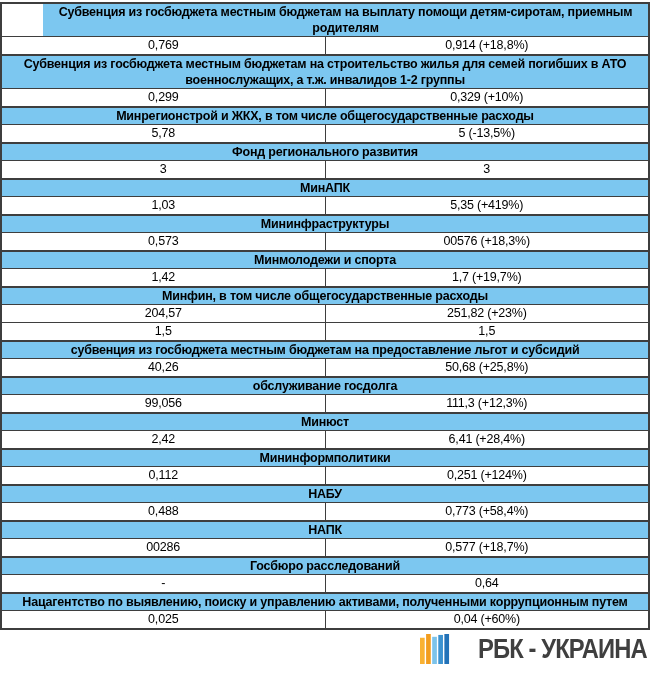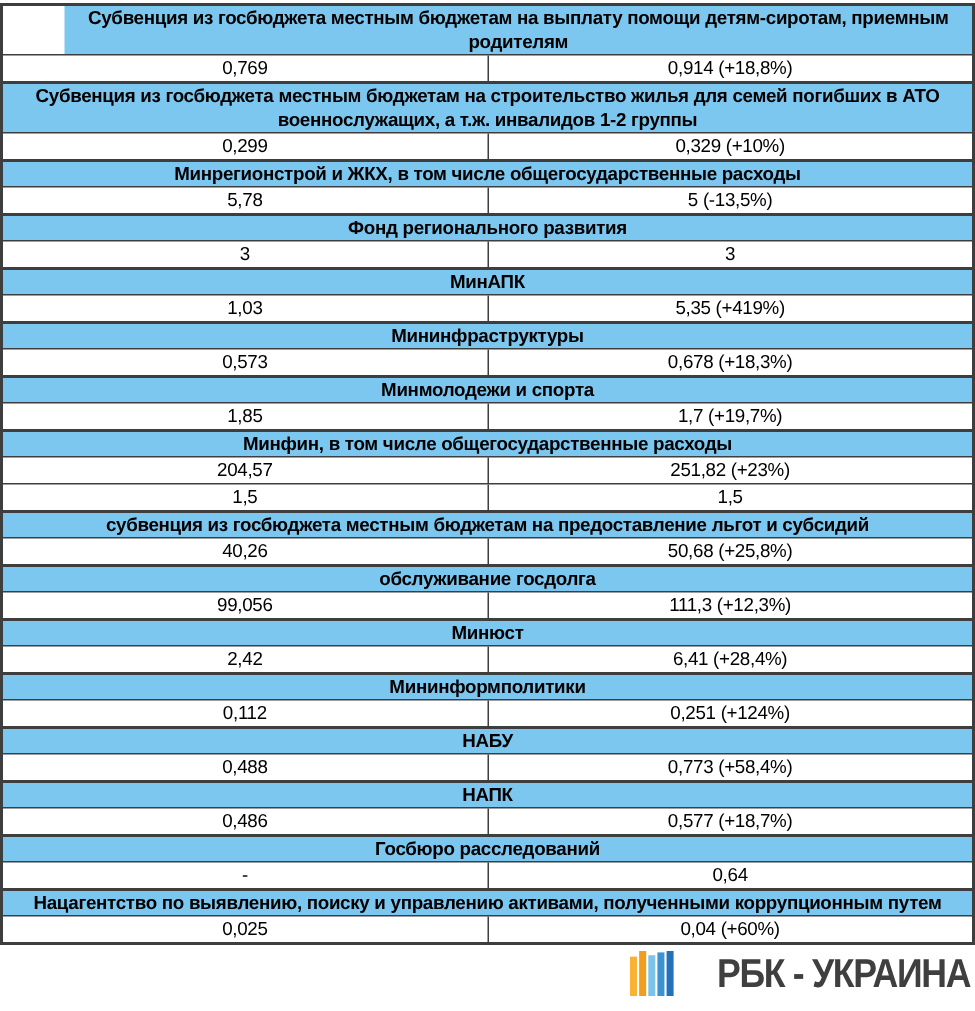--- a/index.html
+++ b/index.html
@@ -119,30 +119,30 @@
       <div class="cell">5,35 (+419%)</div>
     </div>
   </div>
 
   <div class="section">
     <div class="header-row">
       <span>Мининфраструктуры</span>
     </div>
     <div class="data-row">
       <div class="cell">0,573</div>
-      <div class="cell">0,678 (+18,3%)</div>
+      <div class="cell">00576 (+18,3%)</div>
     </div>
   </div>
 
   <div class="section">
     <div class="header-row">
       <span>Минмолодежи и спорта</span>
     </div>
     <div class="data-row">
-      <div class="cell">1,85</div>
+      <div class="cell">1,42</div>
       <div class="cell">1,7 (+19,7%)</div>
     </div>
   </div>
 
   <div class="section">
     <div class="header-row">
       <span>Минфин, в том числе общегосударственные расходы</span>
     </div>
     <div class="data-row">
       <div class="cell">204,57</div>
@@ -205,21 +205,21 @@
       <div class="cell">0,488</div>
       <div class="cell">0,773 (+58,4%)</div>
     </div>
   </div>
 
   <div class="section">
     <div class="header-row">
       <span>НАПК</span>
     </div>
     <div class="data-row">
-      <div class="cell">0,486</div>
+      <div class="cell">00286</div>
       <div class="cell">0,577 (+18,7%)</div>
     </div>
   </div>
 
   <div class="section">
     <div class="header-row">
       <span>Госбюро расследований</span>
     </div>
     <div class="data-row">
       <div class="cell">-</div>

